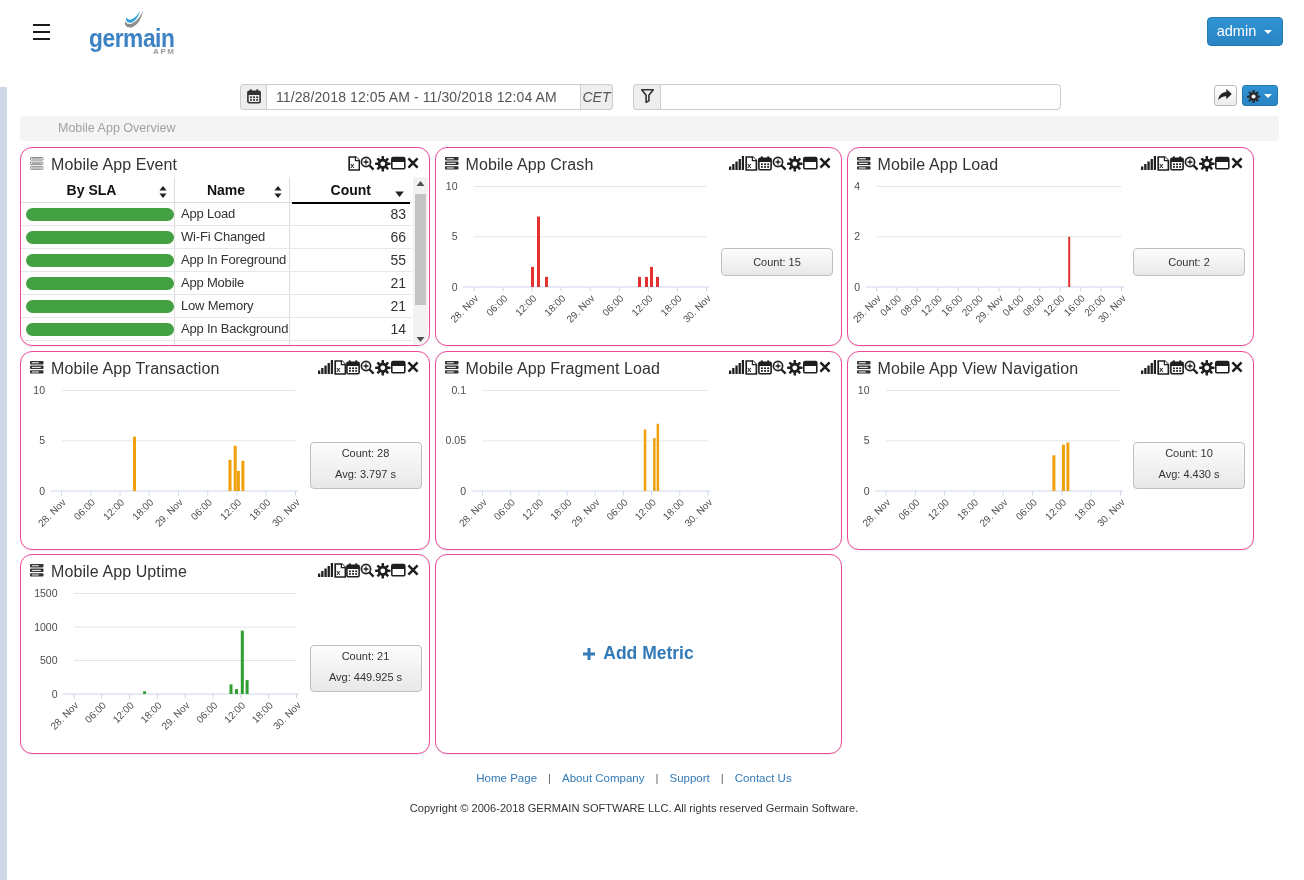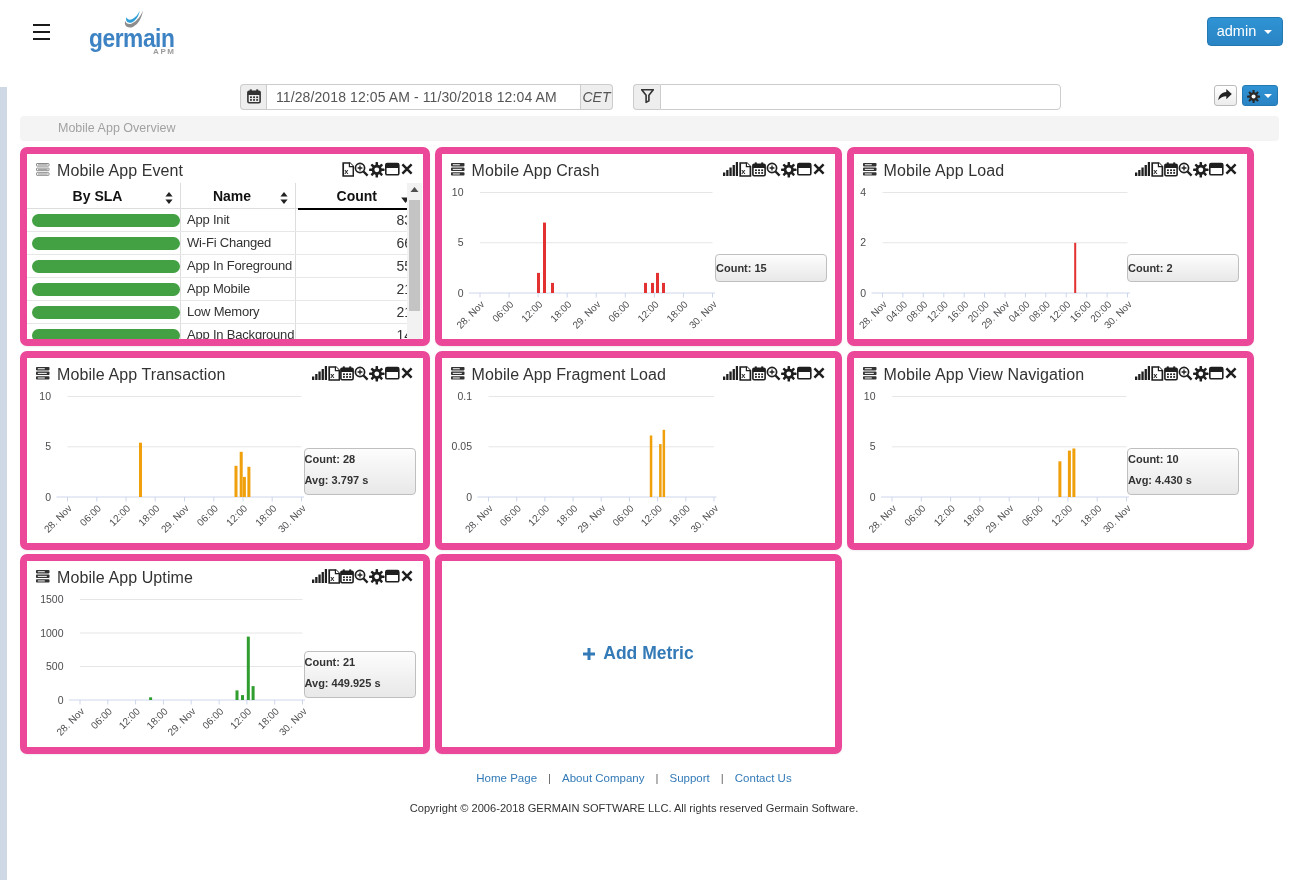--- a/index.html
+++ b/index.html
@@ -17,28 +17,28 @@
 .addon{background:#eee;border:1px solid #ccc;height:26px;display:flex;align-items:center;justify-content:center;color:#555}
 .addon.l{border-radius:4px 0 0 4px;border-right:none}
 .addon.r{border-radius:0 4px 4px 0;border-left:none}
 .tinput{border:1px solid #ccc;background:#fff;height:26px;font-size:14px;color:#555;display:flex;align-items:center;padding-left:9px;letter-spacing:0.1px}
 #share{position:absolute;left:1213.5px;top:85px;width:23px;height:21px;background:linear-gradient(#fff,#ececec);border:1px solid #bbb;border-radius:3px;text-align:center;line-height:18px}
 #gearbtn{position:absolute;left:1241.5px;top:85px;width:36px;height:21px;border-radius:3px;text-align:center;line-height:18px}
 #gearbtn svg{width:13.5px;height:13.5px}
 
 #crumb{position:absolute;left:20px;top:115.5px;width:1259px;height:25.5px;background:#f4f4f4;border-radius:4px;color:#a2a2a2;font-size:12.5px;line-height:25.5px;padding-left:38px}
 
-.panel{position:absolute;background:#fff;border:7px solid #ec4899;border-radius:7px;box-shadow:0 1px 2px rgba(0,0,0,.07);overflow:hidden}
+.panel{position:absolute;background:#fff;border:1px solid #ec4899;border-radius:12px;box-shadow:0 1px 2px rgba(0,0,0,.07);overflow:hidden}
 .phead{position:relative;height:29px;padding:7px 9px 0 9px}
 .ticon{vertical-align:1px}
 .ptitle{font-size:16px;color:#333;margin-left:7px;letter-spacing:0.1px}
 .picons{position:absolute;right:9px;top:7px}
 .pi{margin-left:0}
 .chart{position:absolute;left:0;top:0}
-.cbtn{position:absolute;right:7.5px;width:112px;font-weight:bold;font-size:11px;color:#333;background:linear-gradient(#fdfdfd,#e8e8e8);border:1px solid #bfbfbf;border-radius:4px}
+.cbtn{position:absolute;right:7.5px;width:112px;text-align:center;font-weight:normal;font-size:11px;color:#333;background:linear-gradient(#fdfdfd,#e8e8e8);border:1px solid #bfbfbf;border-radius:4px}
 .cbtn.one{top:100px;height:28px;line-height:27px}
 .cbtn.two{top:90px;height:47px;padding-top:0;line-height:21px}
 
 .tbl{position:absolute;left:0;top:29px;width:390.5px;height:170px;font-size:14px;color:#333}
 .thead{display:flex;height:26px;font-weight:bold;color:#111;border-bottom:1px solid #ddd}
 .thead>div{display:flex;align-items:center;justify-content:center;position:relative}
 .c1h{width:154px;border-right:1px solid #ddd;padding-right:12px}
 .c2h{width:115px;border-right:1px solid #ddd;padding-right:12px}
 .c3h{width:121.5px;position:relative}
 .c3h:after{content:"";position:absolute;left:2px;right:2px;bottom:-2px;height:2.5px;background:#000}
@@ -163,21 +163,21 @@
               </svg></span></div>
    <div class="c3h">Count <span class="sorti2"><svg width="9" height="6" viewBox="0 0 9 6" style="vertical-align:1px">
                 <path d="M4.5 6 L0.2 0.4 H8.8 z" fill="#222"></path>
               </svg></span></div>
  </div>
  <div class="tbody">
           <div class="trow">
             <div class="c1">
               <div class="gbar"></div>
             </div>
-            <div class="c2">App Init</div>
+            <div class="c2">App Load</div>
             <div class="c3">83</div>
           </div>
           <div class="trow">
             <div class="c1">
               <div class="gbar"></div>
             </div>
             <div class="c2">Wi-Fi Changed</div>
             <div class="c3">66</div>
           </div>
           <div class="trow">

